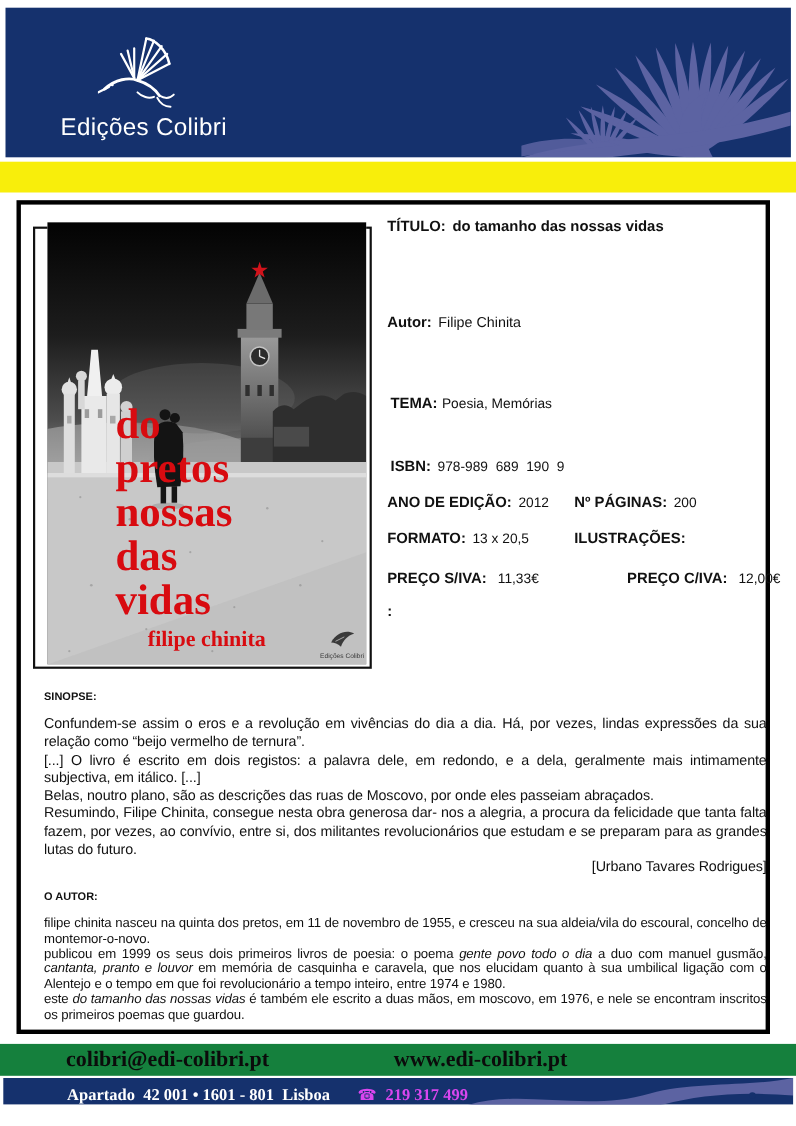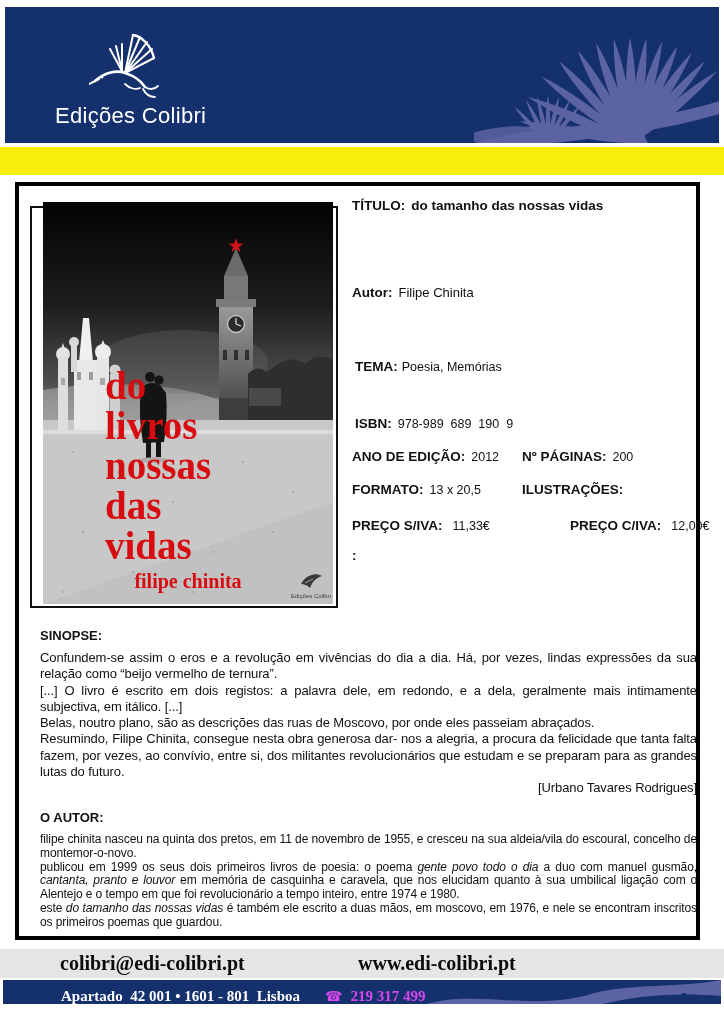--- a/index.html
+++ b/index.html
@@ -7,21 +7,21 @@
         font-family:"Liberation Sans",sans-serif;color:#111;}
 
   
   .header{position:absolute;left:5px;top:7px;width:714px;height:136px;background:#15316D;overflow:hidden;}
   .wing-pattern{position:absolute;right:0;top:0;width:245px;height:136px;}
   .logo-bird{position:absolute;left:84px;top:20px;width:70px;height:78px;}
   .brand-text{position:absolute;left:50px;top:96px;font-size:22px;color:#fff;letter-spacing:.3px;}
 
   
   .ybar-top{position:absolute;left:0;top:147px;width:724px;height:28px;background:#F8EE0B;}
-  .ybar-bottom{position:absolute;left:0;top:949px;width:724px;height:29px;background:#e5e5e5;}
+  .ybar-bottom{position:absolute;left:0;top:949px;width:724px;height:29px;background:#15803d;}
   .ybar-bottom .link{position:absolute;top:3px;font-family:"Liberation Serif",serif;font-weight:bold;
                      font-size:20px;color:#0b0b0b;text-decoration:none;}
   .link-email{left:60px;}
   .link-web{left:358px;}
 
   
   .content-box{position:absolute;left:15px;top:182px;width:677px;height:750px;
                border:4px solid #000;background:#fff;}
 
   
@@ -47,21 +47,21 @@
   .row-ano{left:352px;top:449px;}
   .row-pag{left:522px;top:449px;}
   .row-formato{left:352px;top:482px;}
   .row-ilus{left:522px;top:482px;}
   .row-psiva{left:352px;top:518px;}
   .row-psiva .lbl,.row-pciva .lbl{margin-right:10px;}
   .row-pciva{left:522px;top:518px;padding-left:48px;}
   .row-colon{left:352px;top:548px;font-weight:bold;}
 
   
-  .sec-heading{position:absolute;left:40px;font-size:13px;font-weight:bold;}
+  .sec-heading{position:absolute;left:40px;font-size:10px;font-weight:bold;}
   .h-sinopse{top:628px;}
   .h-autor{top:810px;}
   .sinopse-text{position:absolute;left:40px;top:650px;width:657px;font-size:13px;line-height:16.3px;
                 text-align:justify;letter-spacing:-0.1px;}
   .sinopse-text p{margin:0;}
   .attribution{text-align:right;}
   .autor-text{position:absolute;left:40px;top:833px;width:657px;font-size:12px;line-height:13.8px;
               text-align:justify;letter-spacing:-0.1px;}
   .autor-text p{margin:0;}
 
@@ -228,21 +228,21 @@
       <g>
         <path d="M258,382 C263,373 272,370 279,374 C273,376 269,380 267,386 C264,383 261,382 258,382 Z" fill="#3a3a3a"></path>
         <path d="M262,381 L270,377" stroke="#c8c8c8" stroke-width="0.7"></path>
         <text x="268" y="396" text-anchor="middle" font-family="Liberation Sans, sans-serif" font-size="6" fill="#3a3a3a">Edições Colibri</text>
       </g>
     </svg>
   </div>
 
   <div class="cover-title">
     <div>do</div>
-    <div>livros</div>
+    <div>pretos</div>
     <div>nossas</div>
     <div>das</div>
     <div>vidas</div>
   </div>
   <div class="cover-author">filipe chinita</div>
 
   <div class="detail row-titulo">
     <span class="lbl">TÍTULO:</span><span class="val">do tamanho das nossas vidas</span>
   </div>
   <div class="detail row-autor">

